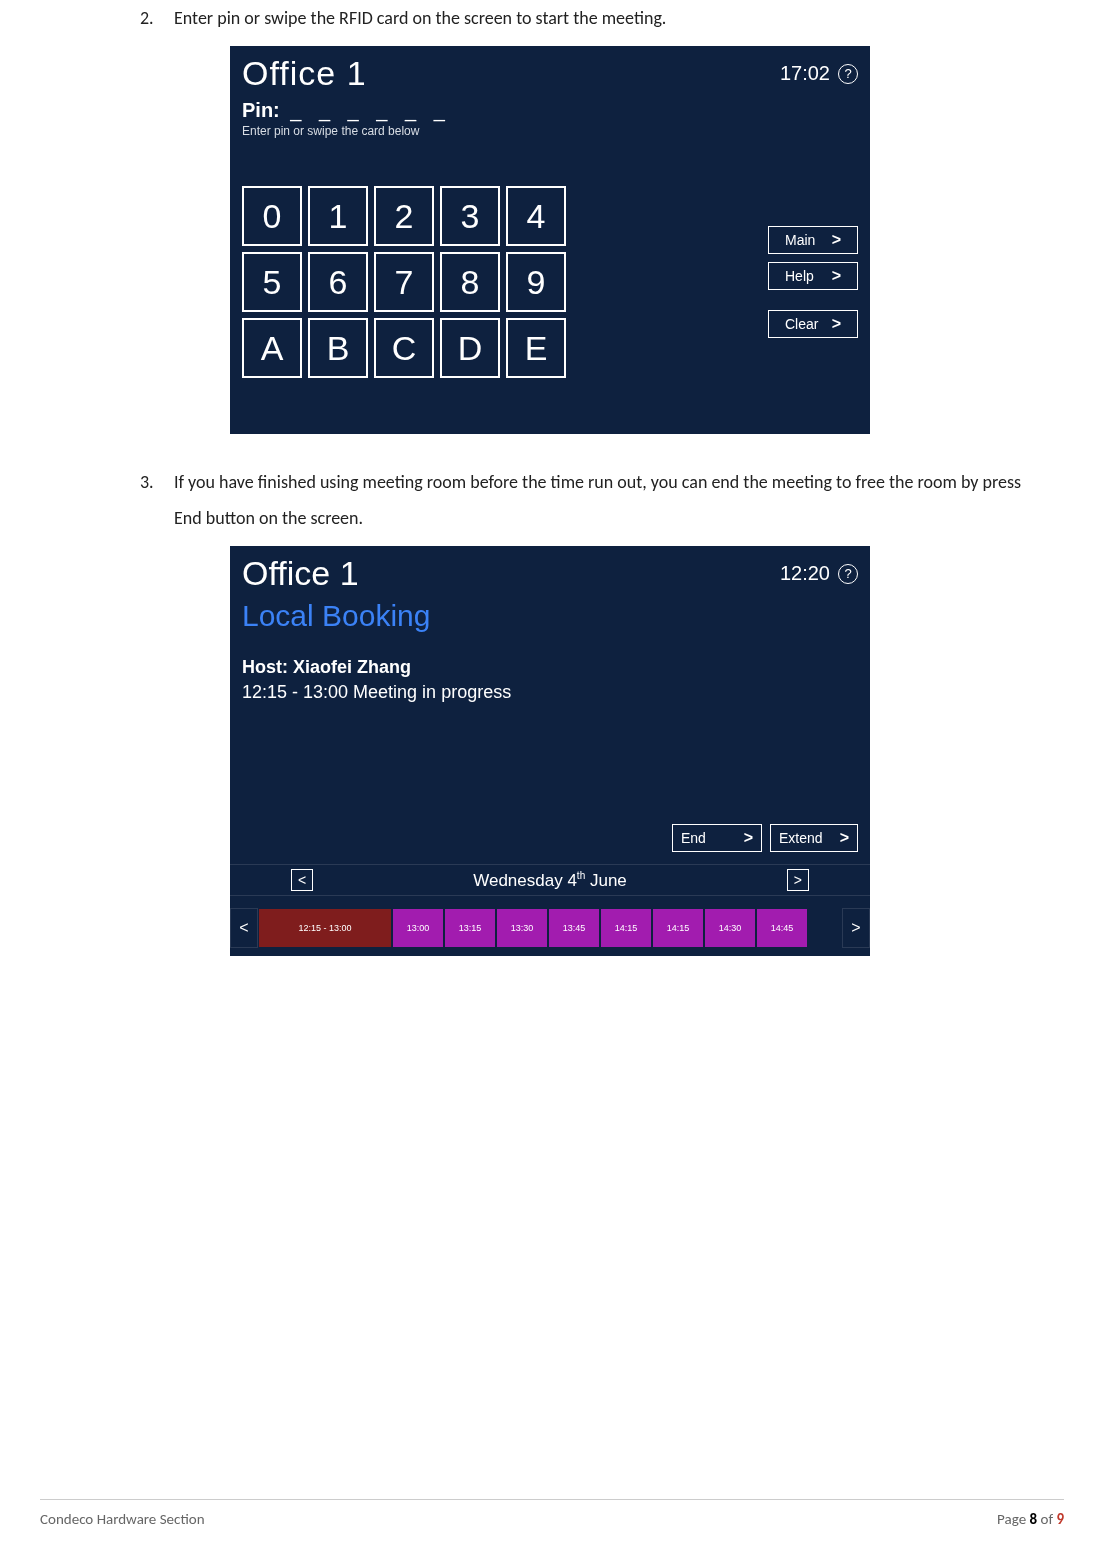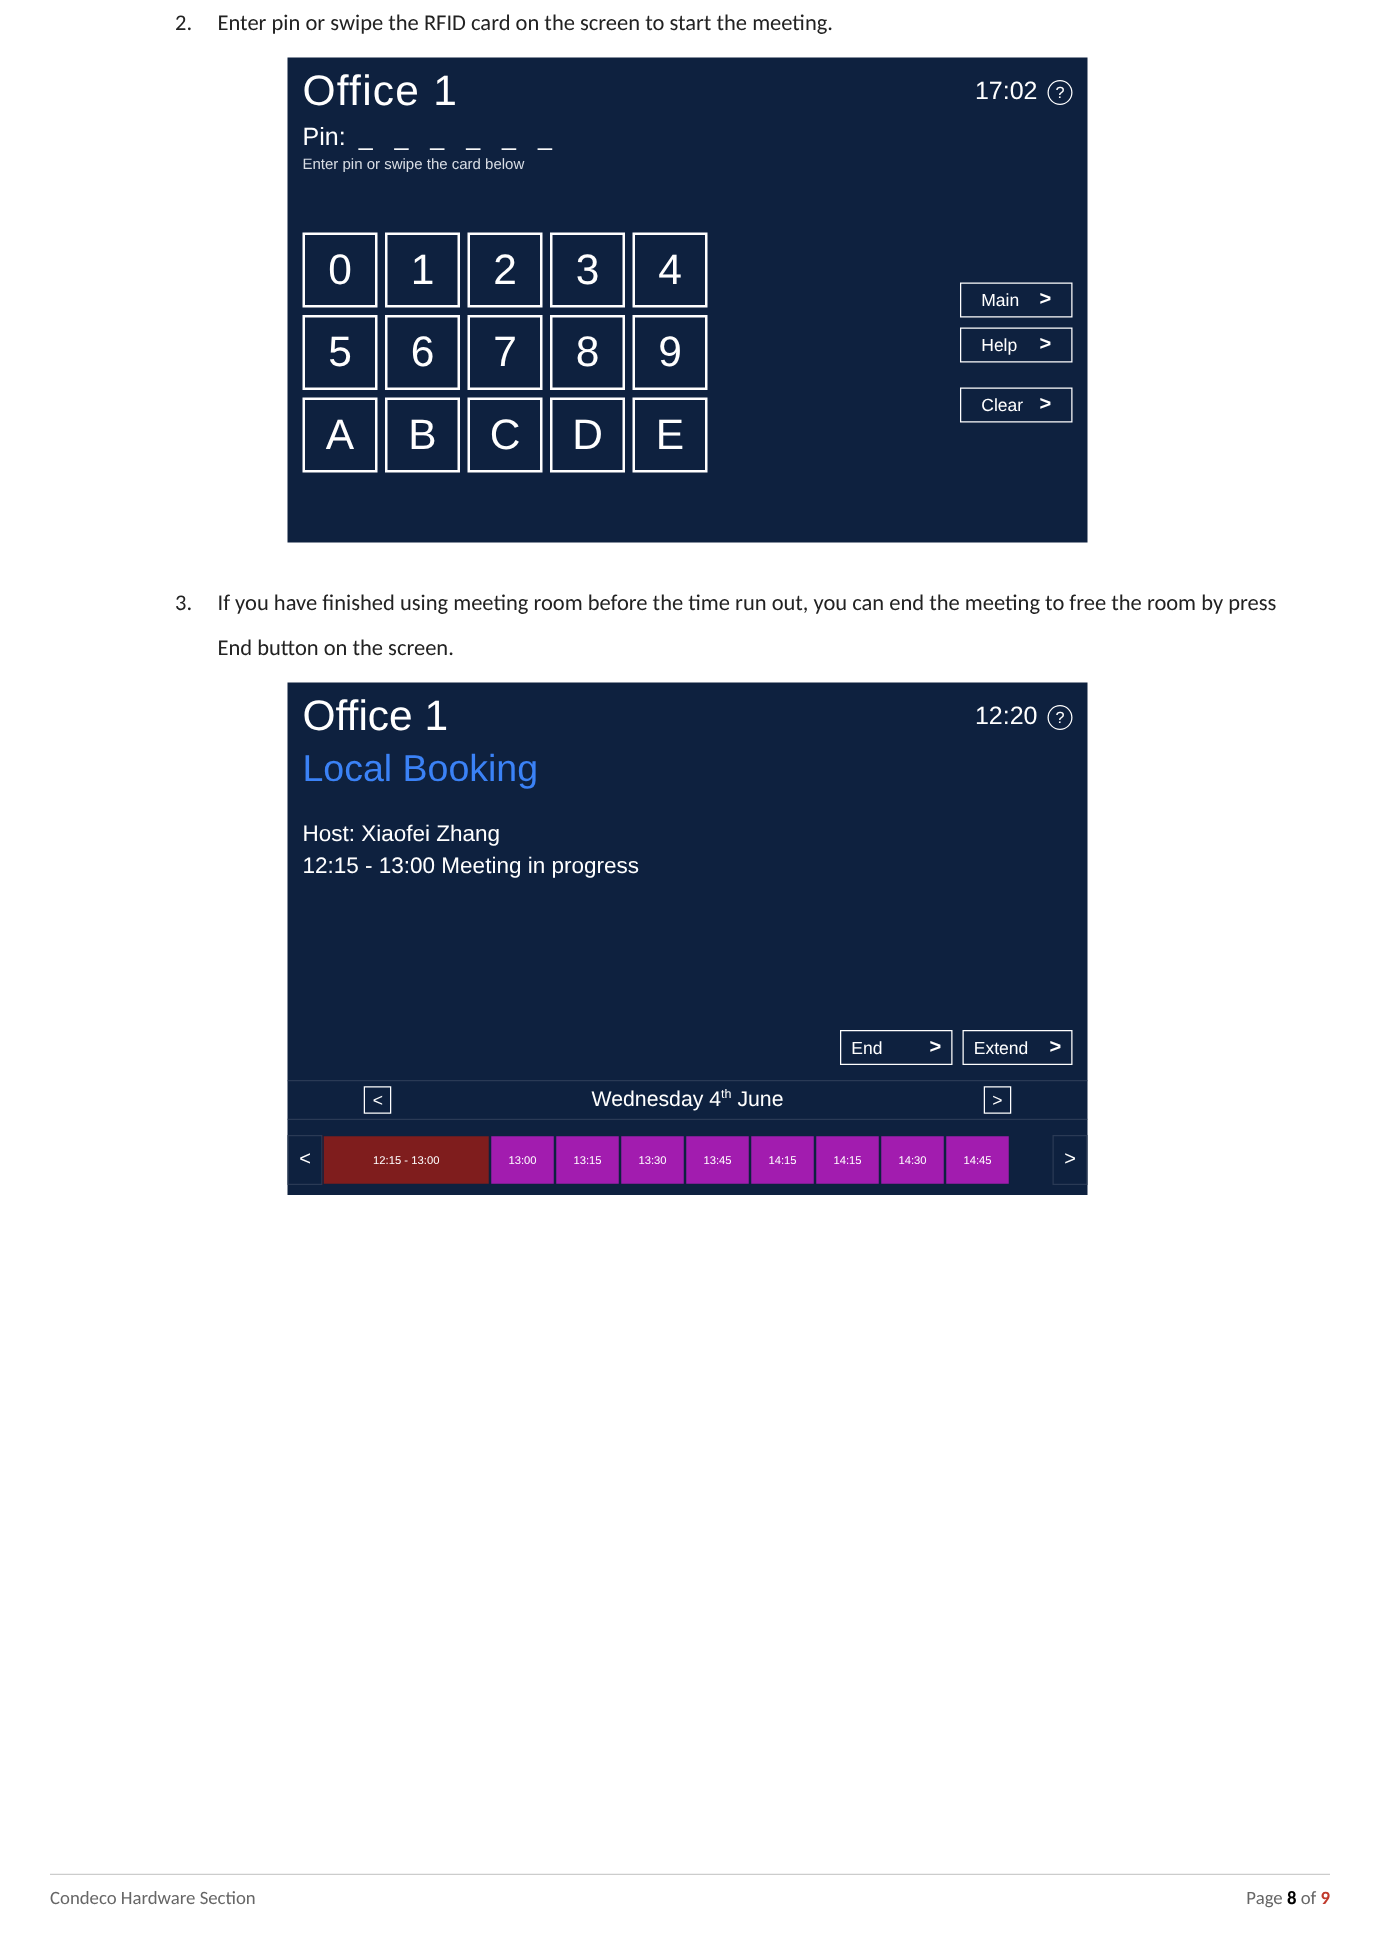--- a/index.html
+++ b/index.html
@@ -30,21 +30,21 @@
   .pin-header { display: flex; justify-content: space-between; align-items: center; padding: 8px 12px 2px 12px; }
   .pin-title { font-size: 34px; font-weight: 300; letter-spacing: 1px; }
   .clock-wrap { display: flex; align-items: center; gap: 8px; }
   .clock { font-size: 20px; font-weight: 300; }
   .help-icon {
     width: 20px; height: 20px; border: 1.5px solid #fff; border-radius: 50%;
     display: inline-flex; align-items: center; justify-content: center;
     font-size: 13px; color: #fff;
   }
   .pin-label-row { padding: 4px 12px 0 12px; }
-  .pin-label { font-size: 20px; font-weight: 400; display: inline-block; }
+  .pin-label { font-size: 20px; font-weight: 700; display: inline-block; }
   .pin-dashes { font-size: 20px; letter-spacing: 6px; margin-left: 6px; }
   .pin-sub { font-size: 12px; color: #d8dde4; margin-top: 2px; }
 
   .keypad {
     position: absolute; left: 12px; top: 140px;
     display: grid;
     grid-template-columns: repeat(5, 60px);
     grid-template-rows: repeat(3, 60px);
     gap: 6px;
   }
@@ -69,21 +69,21 @@
     width: 640px; height: 410px;
     background: #0e213f;
     color: #fff;
     font-family: "Segoe UI Light", "Segoe UI", Arial, sans-serif;
     position: relative;
     overflow: hidden;
   }
   .book-header { display: flex; justify-content: space-between; align-items: center; padding: 8px 12px 2px 12px; }
   .book-title { font-size: 34px; font-weight: 300; }
   .book-sub { font-size: 30px; font-weight: 300; padding: 4px 12px 0 12px; color: #3b82f6; }
-  .book-host { font-size: 18px; font-weight: 400; padding: 24px 12px 4px 12px; }
+  .book-host { font-size: 18px; font-weight: 700; padding: 24px 12px 4px 12px; }
   .book-time { font-size: 18px; font-weight: 400; padding: 0 12px; }
 
   .book-actions { position: absolute; right: 12px; bottom: 104px; display: flex; gap: 8px; }
   .act-btn {
     height: 28px; border: 1.5px solid #fff; color: #ffffff; background: transparent;
     display: flex; align-items: center; justify-content: space-between;
     padding: 0 8px; font-size: 14px; font-family: inherit; cursor: pointer;
   }
   .act-btn.wide1 { width: 90px; }
   .act-btn.wide2 { width: 88px; }

